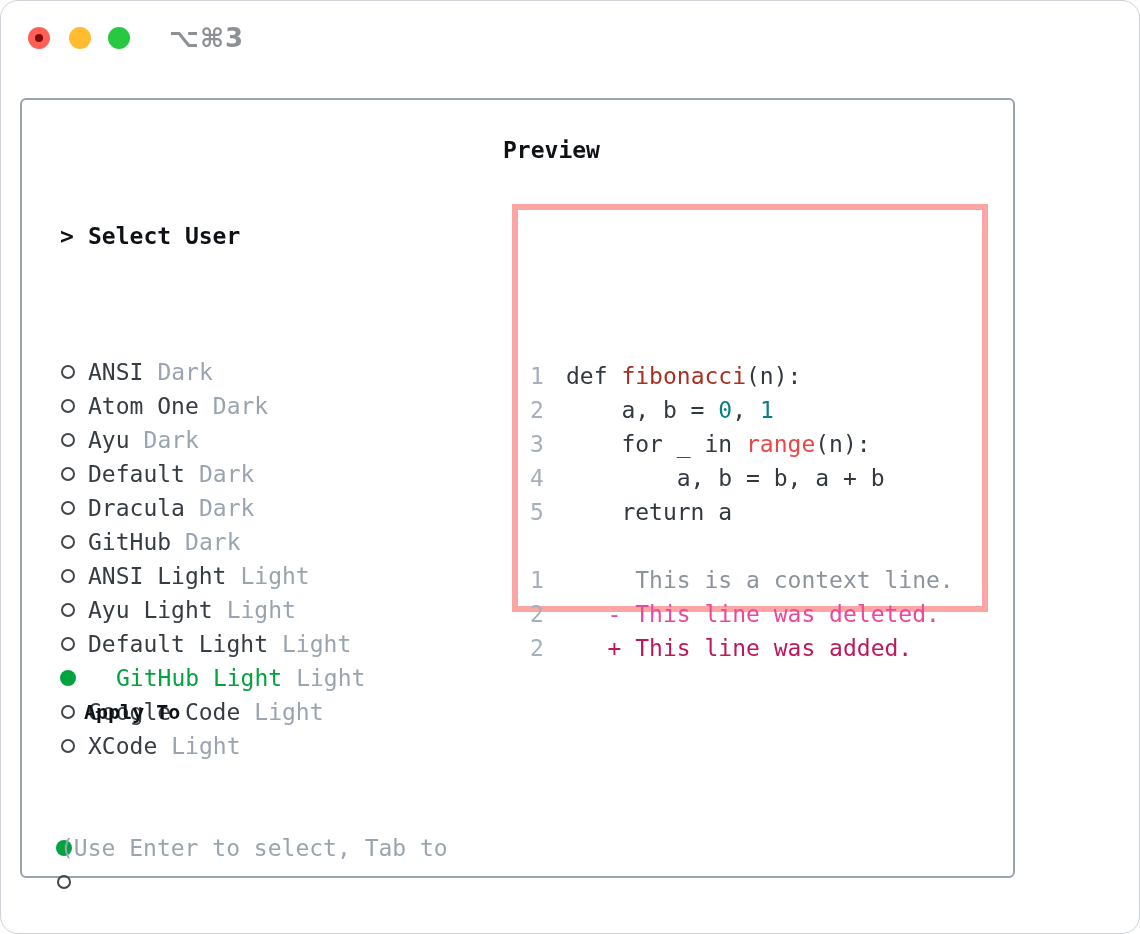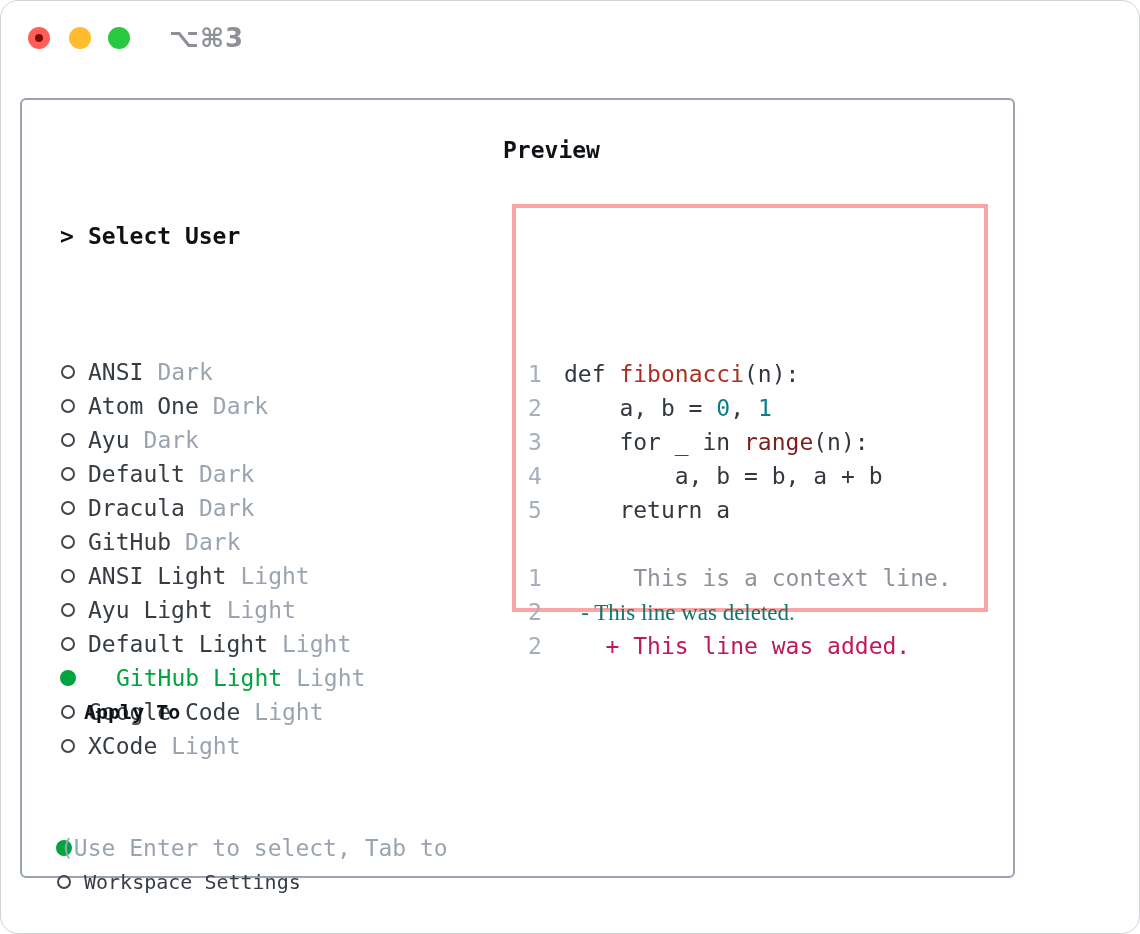--- a/index.html
+++ b/index.html
@@ -47,31 +47,31 @@
   .t-name.sel { color:#00a33e;margin-left:28px; }
   .t-variant { color:#9aa4b0; margin-left:14px; }
 
   .apply-block { position:absolute; left:34px; top:527px; font-size:20px; line-height:34px; white-space:pre; }
   .hint-block  { position:absolute; left:38px; top:663px; font-size:23px; line-height:34px; color:#9aa4b0; white-space:pre; }
 
   
   .preview-label { position:absolute; left:481px; top:33px; height:34px; line-height:34px; font-size:23px; font-weight:bold; color:#0e1216; }
   .preview-box {
     position:absolute; left:490px; top:104px; width:476px; height:408px;
-    border:4px solid #fca5a5; background:#ffffff;
+    border:6px solid #fca5a5; background:#ffffff;
   }
   .code { position:absolute; left:12px; top:47px; font-size:23px; line-height:34px; white-space:pre; }
   .code-line { height:34px; }
   .ln { display:inline-block; width:36px; color:#a6afbc; }
   .c-fg { color:#32383f; }
   .c-func { color:#a93020; }
   .c-num { color:#0b7e87; }
-  .c-builtin { color:#7f1d1d;text-align:right; }
+  .c-builtin { color:#ef4444;text-align:right; }
   .c-ctx { color:#8d939b; }
-  .c-del { color:#0f766e;font-family:Liberation Serif, serif; }
+  .c-del { color:#ec4899; }
   .c-add { color:#be185d; }
 </style>
 </head>
 <body>
 
 <div class="window">
 
   <div class="titlebar">
     <div class="traffic red">
         <span class="inner-dot"></span>
@@ -88,21 +88,21 @@
         <span class="slot"><span class="prompt">&gt;</span></span><span class="hdr">Select User</span>
       </div>
       
     <div class="row"><span class="slot"><span class="ring"></span></span><span class="t-name">ANSI</span><span class="t-variant">Dark</span></div><div class="row"><span class="slot"><span class="ring"></span></span><span class="t-name">Atom One</span><span class="t-variant">Dark</span></div><div class="row"><span class="slot"><span class="ring"></span></span><span class="t-name">Ayu</span><span class="t-variant">Dark</span></div><div class="row"><span class="slot"><span class="ring"></span></span><span class="t-name">Default</span><span class="t-variant">Dark</span></div><div class="row"><span class="slot"><span class="ring"></span></span><span class="t-name">Dracula</span><span class="t-variant">Dark</span></div><div class="row"><span class="slot"><span class="ring"></span></span><span class="t-name">GitHub</span><span class="t-variant">Dark</span></div><div class="row"><span class="slot"><span class="ring"></span></span><span class="t-name">ANSI Light</span><span class="t-variant">Light</span></div><div class="row"><span class="slot"><span class="ring"></span></span><span class="t-name">Ayu Light</span><span class="t-variant">Light</span></div><div class="row"><span class="slot"><span class="ring"></span></span><span class="t-name">Default Light</span><span class="t-variant">Light</span></div><div class="row"><span class="slot"><span class="ring sel"></span></span><span class="t-name sel">GitHub Light</span><span class="t-variant">Light</span></div><div class="row"><span class="slot"><span class="ring"></span></span><span class="t-name">Google Code</span><span class="t-variant">Light</span></div><div class="row"><span class="slot"><span class="ring"></span></span><span class="t-name">XCode</span><span class="t-variant">Light</span></div></div>
 
     <div class="apply-block">
       <div class="row">
         <span class="slot"></span><span class="hdr">Apply To</span>
       </div>
       
-    <div class="row"><span class="slot"><span class="ring sel"></span></span></div><div class="row"><span class="slot"><span class="ring"></span></span><span class="t-name">Workspace Settings</span></div></div>
+    <div class="row"><span class="slot"><span class="ring sel"></span></span></div><div class="row"><span class="slot"><span class="ring"></span></span></div></div>
 
     <div class="hint-block">
       <div>(Use Enter to select, Tab to</div>
       <div>change focus)</div>
     </div>
 
     <div class="preview-label">Preview</div>
 
     <div class="preview-box">
       <div class="code">

